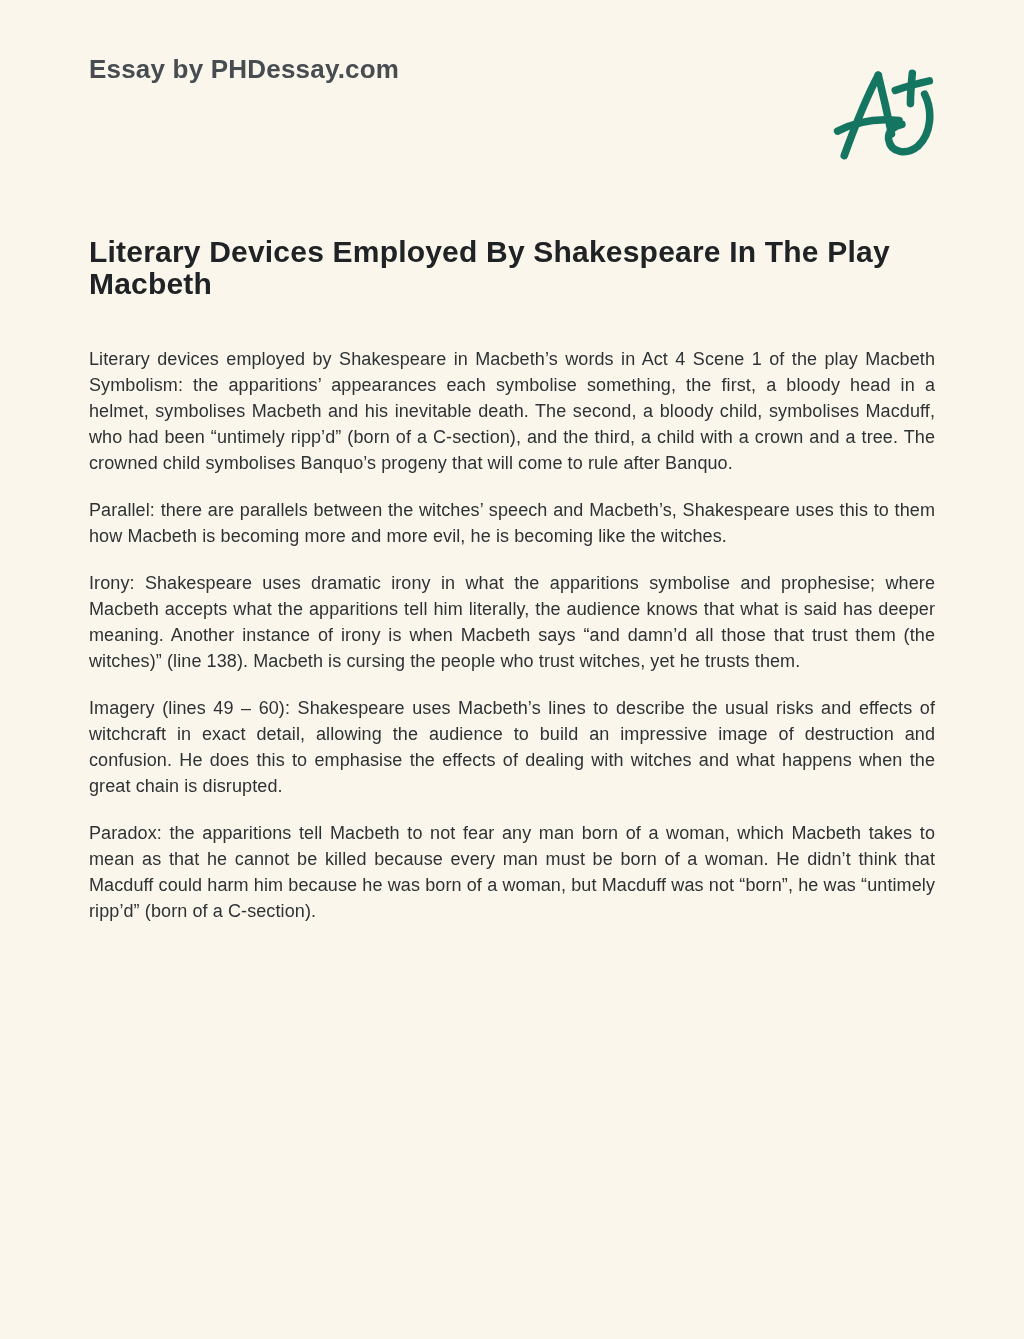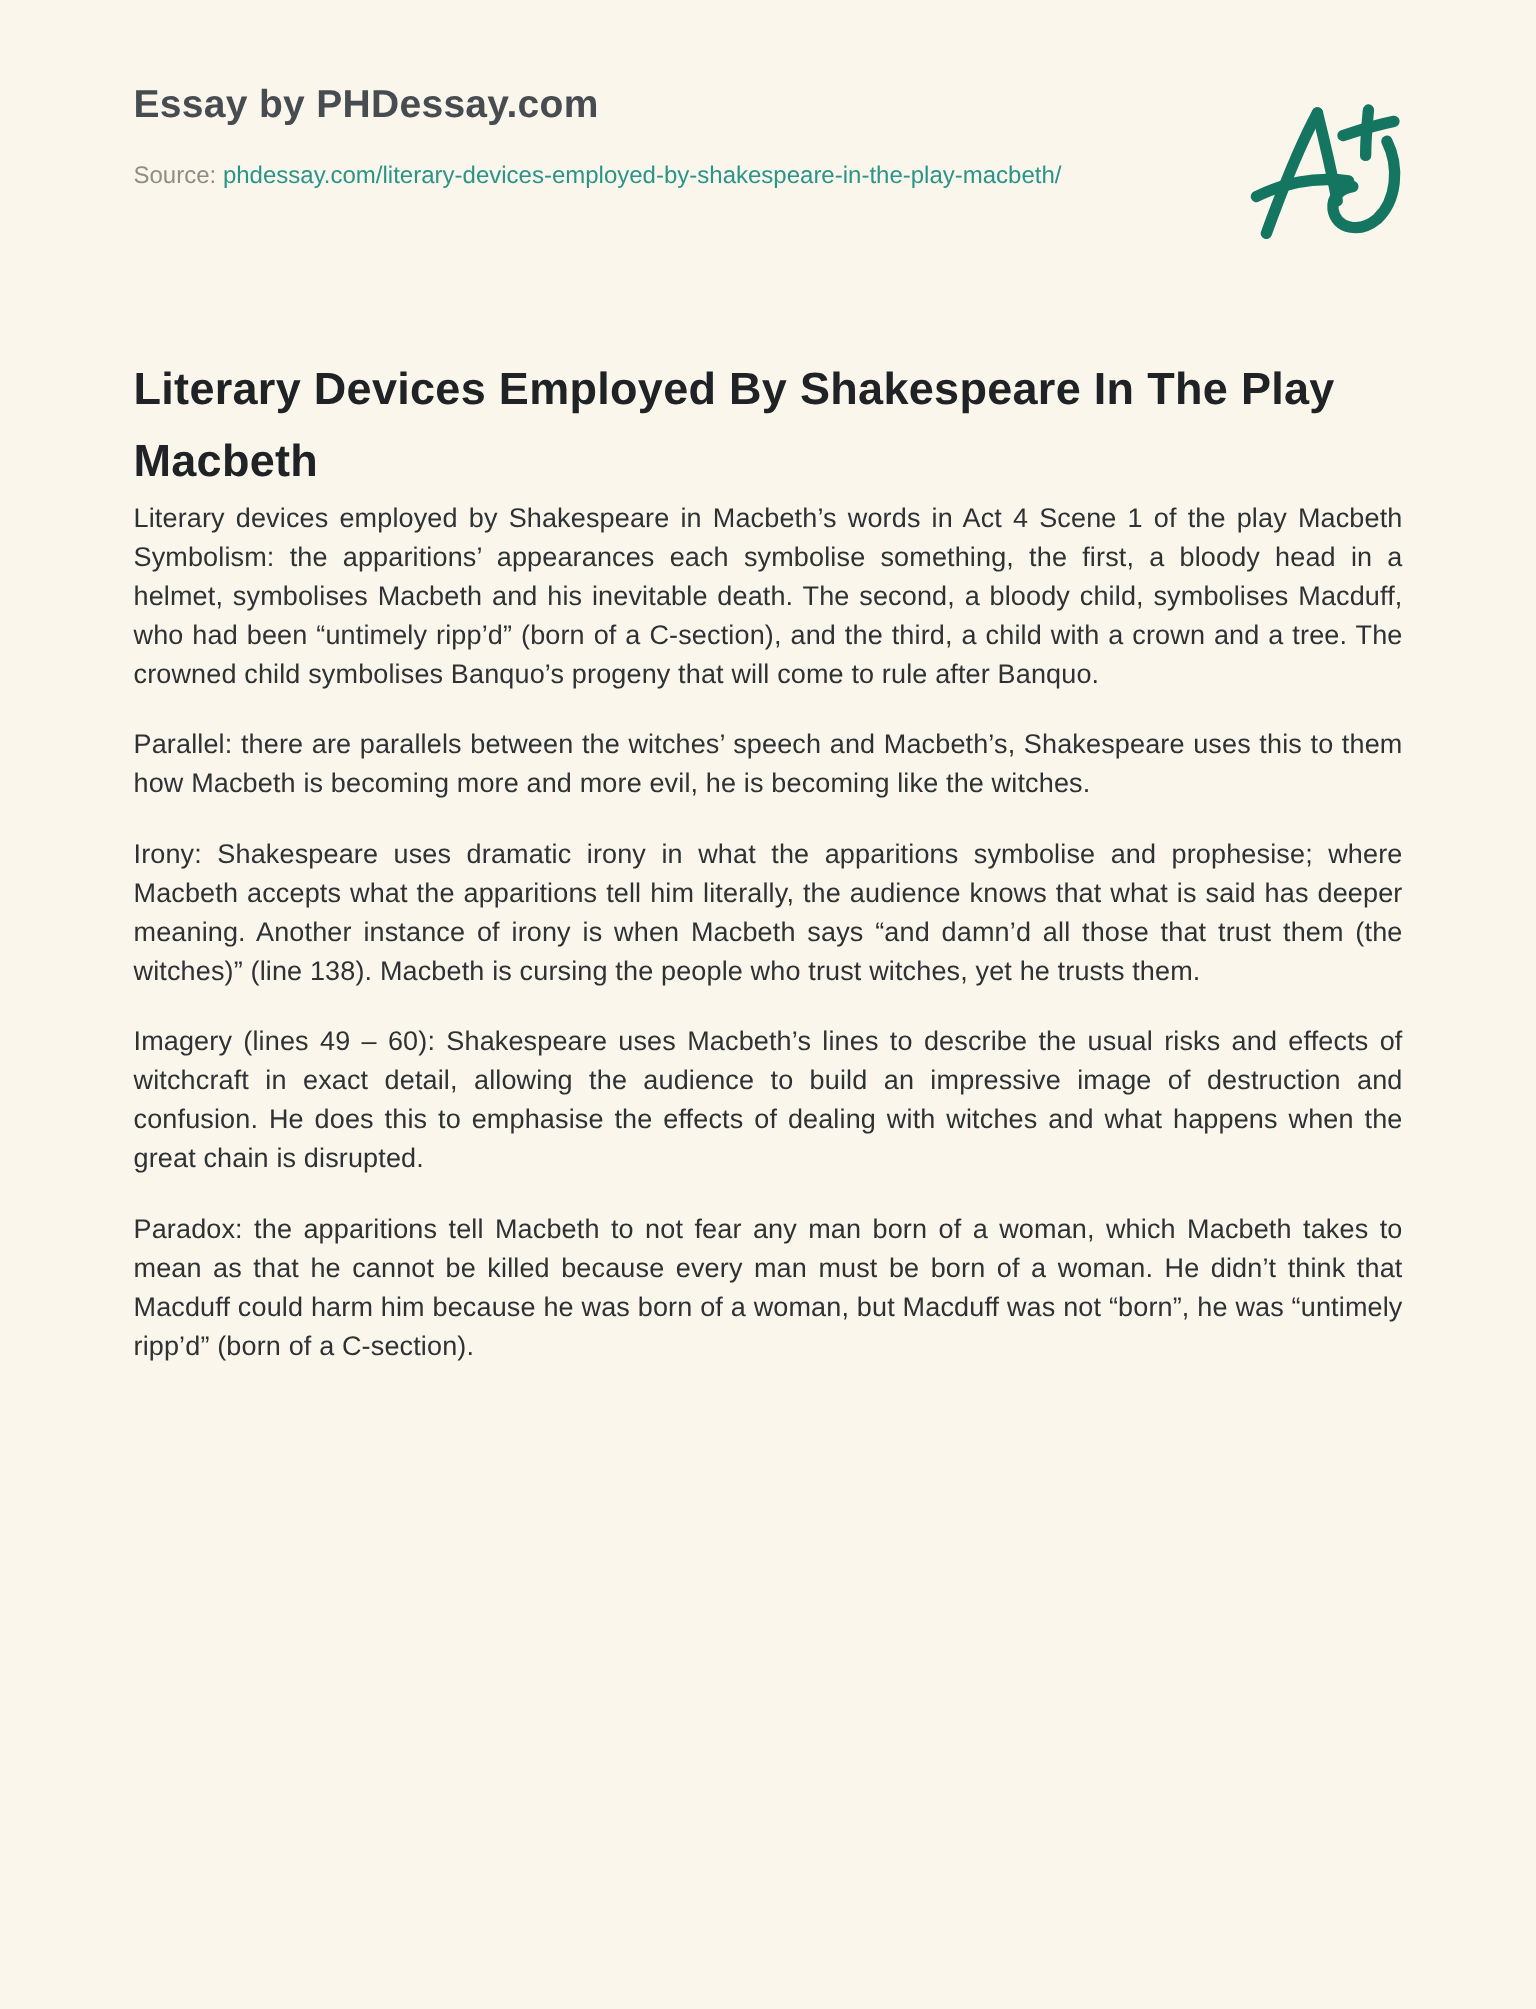--- a/index.html
+++ b/index.html
@@ -39,50 +39,46 @@
   .logo {
     width: 104px;
     height: 104px;
     margin-top: 10px;
     flex: none;
   }
 
   .article-title {
     margin-top: 70px;
     font-size: 30px;
-    line-height: 48px;
+    line-height: 32px;
     font-weight: 700;
     color: #202325;
     letter-spacing: 0.2px;
     max-width: 860px;
   }
 
-  .paragraphs { }
+  .paragraphs { margin-top: 46px; }
   .paragraphs p {
     font-size: 18px;
     line-height: 26px;
     color: #2e3234;
     text-align: justify;
     margin-bottom: 21px;
     letter-spacing: 0.1px;
   }
 </style>
 </head>
 <body>
 
 <div class="page">
   <div class="inner">
 
     <div class="header-row">
       <div>
         <div class="site-title">Essay by PHDessay.com</div>
-        <div class="source-line">
-          <span>Source:</span>
-          <a class="source-link">phdessay.com/literary-devices-employed-by-shakespeare-in-the-play-macbeth/</a>
-        </div>
       </div>
 
       <svg class="logo" viewBox="0 0 110 110" fill="none" stroke="#147660" stroke-width="8" stroke-linecap="round">
 
         <path d="M 14 99 C 26 66 38 36 50 14"></path>
 
         <path d="M 50 14 C 55 34 60 56 64 76"></path>
 
         <path d="M 7 73 C 27 63 49 59 72 62"></path>
 

